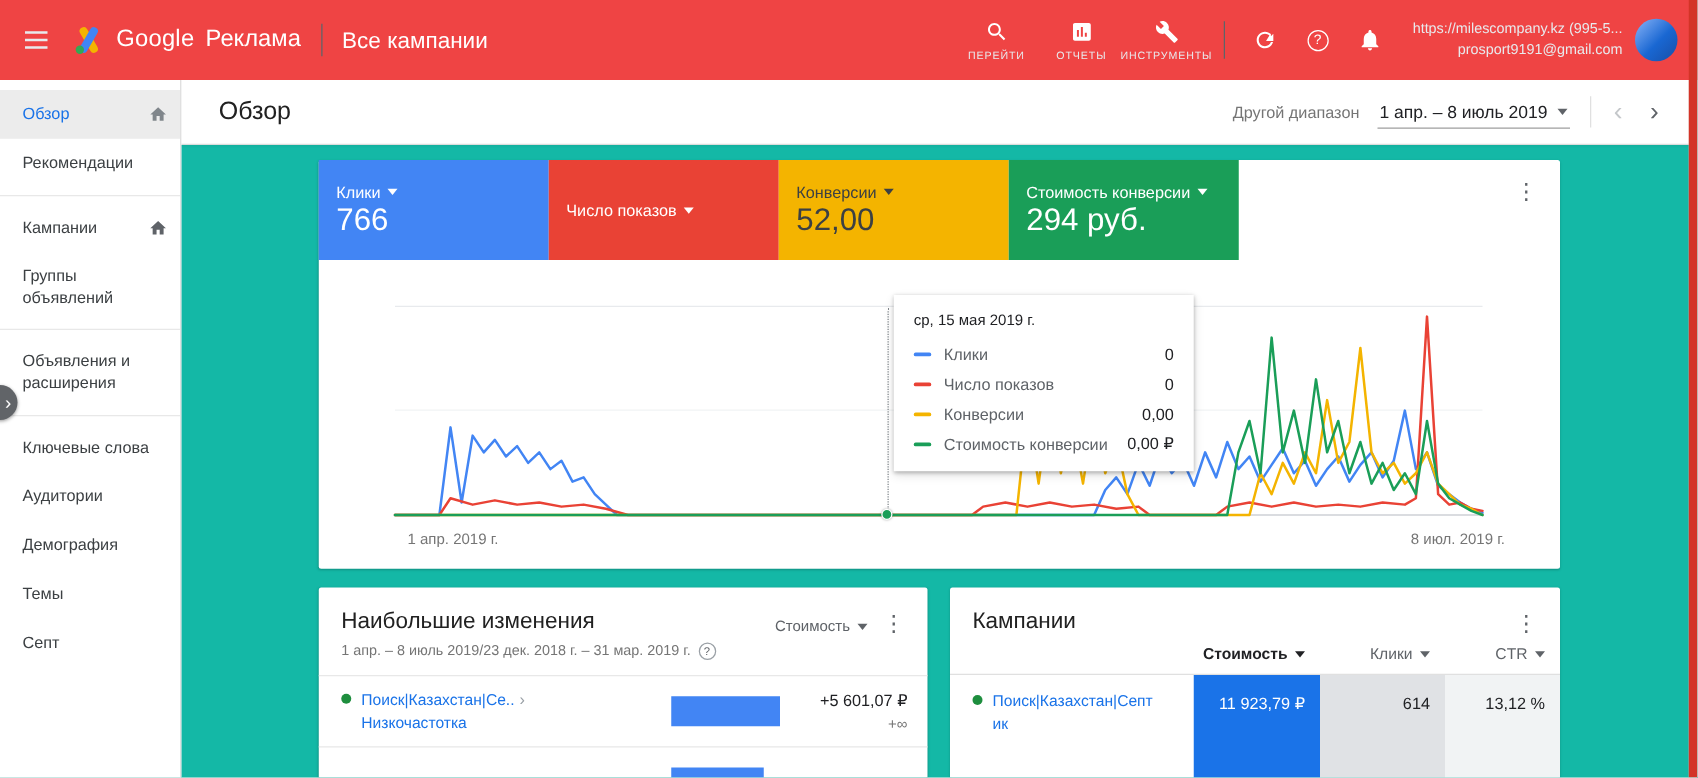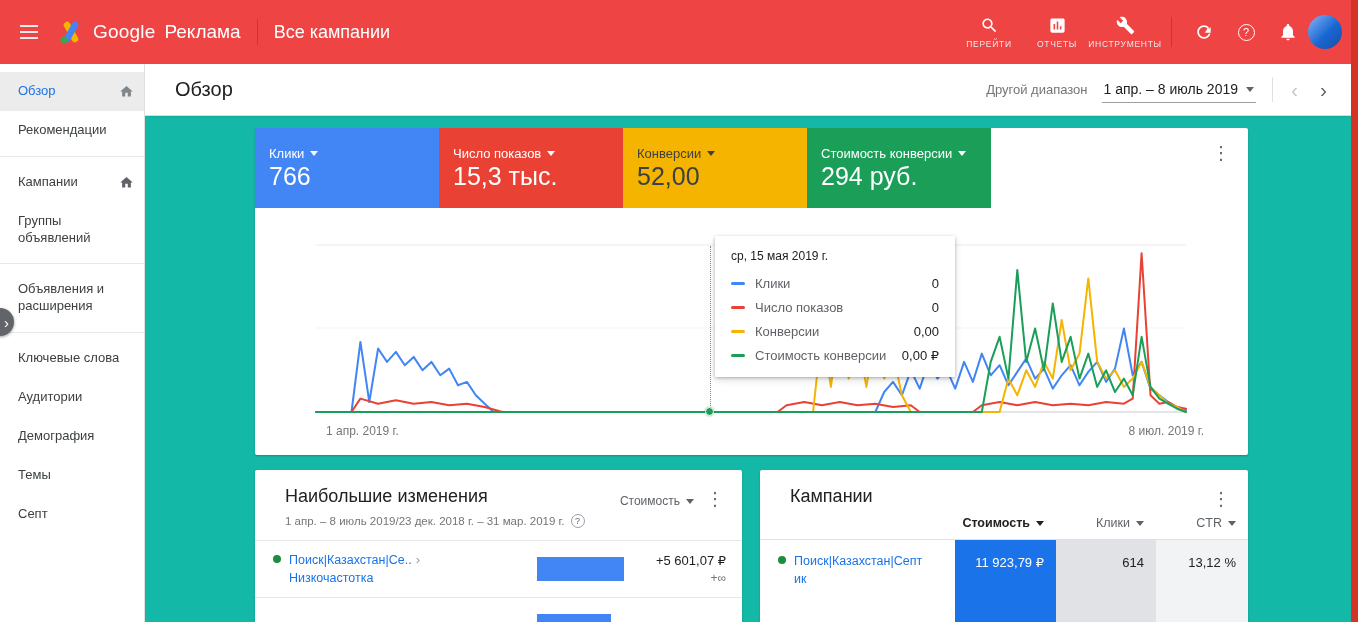--- a/index.html
+++ b/index.html
@@ -85,21 +85,21 @@
   .chart-tooltip{position:absolute;left:460px;top:108px;width:240px;background:#fff;z-index:6;
     box-shadow:0 1px 3px rgba(0,0,0,.25),0 3px 8px rgba(0,0,0,.12);padding:13px 16px 10px}
   .tt-date{font-size:12px;color:#202124;margin-bottom:8px}
   .tt-row{display:flex;align-items:center;height:24px;font-size:13px;color:#5f6368}
   .tt-dash{width:14px;height:3px;border-radius:2px;margin-right:10px;flex:none}
   .tt-val{margin-left:auto;color:#202124}
   .axis-labels{position:absolute;left:71px;width:878px;top:296px;display:flex;
     justify-content:space-between;font-size:12px;color:#757575}
 
   
-  .card-head{display:flex;align-items:flex-start;padding:16px 12px 12px 30px}
+  .card-head{display:flex;align-items:flex-start;padding:16px 12px 12px 18px}
   .card-title{font-size:18px;color:#212121}
   .card-subtitle{font-size:11.5px;color:#757575;margin-top:7px;display:flex;align-items:center;gap:6px}
   .help-dot{width:14px;height:14px;border:1px solid #9aa0a6;border-radius:50%;font-size:9px;color:#5f6368;
     display:inline-flex;align-items:center;justify-content:center;flex:none}
   .metric-select{display:flex;align-items:center;gap:6px;font-size:12px;color:#5f6368;margin-left:auto;margin-top:8px}
 
   
   .changes-card{left:110px;top:354px;width:487px;height:268px}
   .chg-row{display:grid;grid-template-columns:182px 188px 1fr;align-items:center;
     border-top:1px solid #e8e8e8;padding:8px 16px 8px 18px;height:57px;cursor:pointer}
@@ -181,20 +181,24 @@
     </button>
     <button class="tb-iconbtn">
       <span class="help-circle">?</span>
     </button>
     <button class="tb-iconbtn">
       <svg viewBox="0 0 24 24" width="20" height="20">
           <path fill="#fff" d="M12 22c1.1 0 2-.9 2-2h-4c0 1.1.89 2 2 2zm6-6v-5c0-3.07-1.64-5.64-4.5-6.32V4c0-.83-.67-1.5-1.5-1.5s-1.5.67-1.5 1.5v.68C7.63 5.36 6 7.92 6 11v5l-2 2v1h16v-1l-2-2z"></path>
         </svg>
     </button>
   </div>
+  <div class="tb-account">
+    <div>https://milescompany.kz (995-5...</div>
+    <div>prosport9191@gmail.com</div>
+  </div>
   <div class="tb-avatar"></div>
 </header>
 
 <aside class="sidebar">
   <div class="side-item active">
     <span class="side-label">Обзор</span>
     <svg class="home-ic" viewBox="0 0 24 24" width="15" height="15">
         <path fill="#80868b" d="M10 20v-6h4v6h5v-8h3L12 3 2 12h3v8z"></path>
       </svg>
   </div>
@@ -260,21 +264,20 @@
             <span>Клики</span>
             <span class="caret"></span>
           </span>
         <span class="m-value">766</span>
       </button>
       <button class="metric" style="background: rgb(233, 66, 53); color: rgb(255, 255, 255);">
         <span class="m-label">
             <span>Число показов</span>
             <span class="caret"></span>
           </span>
-        <span class="m-value">15,3 тыс.</span>
       </button>
       <button class="metric" style="background: rgb(244, 180, 0); color: rgb(60, 64, 67);">
         <span class="m-label">
             <span>Конверсии</span>
             <span class="caret"></span>
           </span>
         <span class="m-value">52,00</span>
       </button>
       <button class="metric" style="background: rgb(26, 158, 88); color: rgb(255, 255, 255);">
         <span class="m-label">

